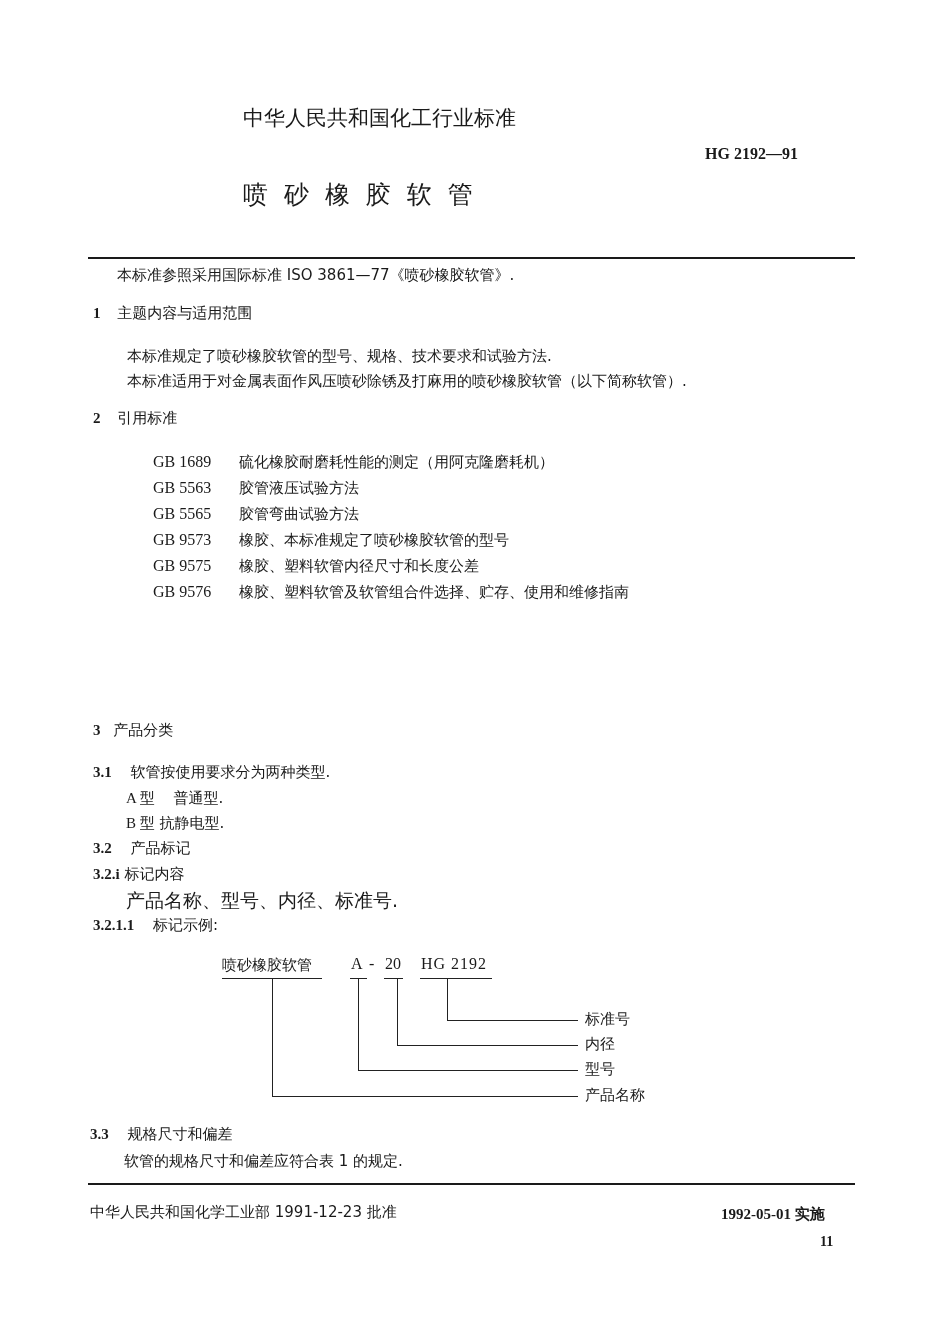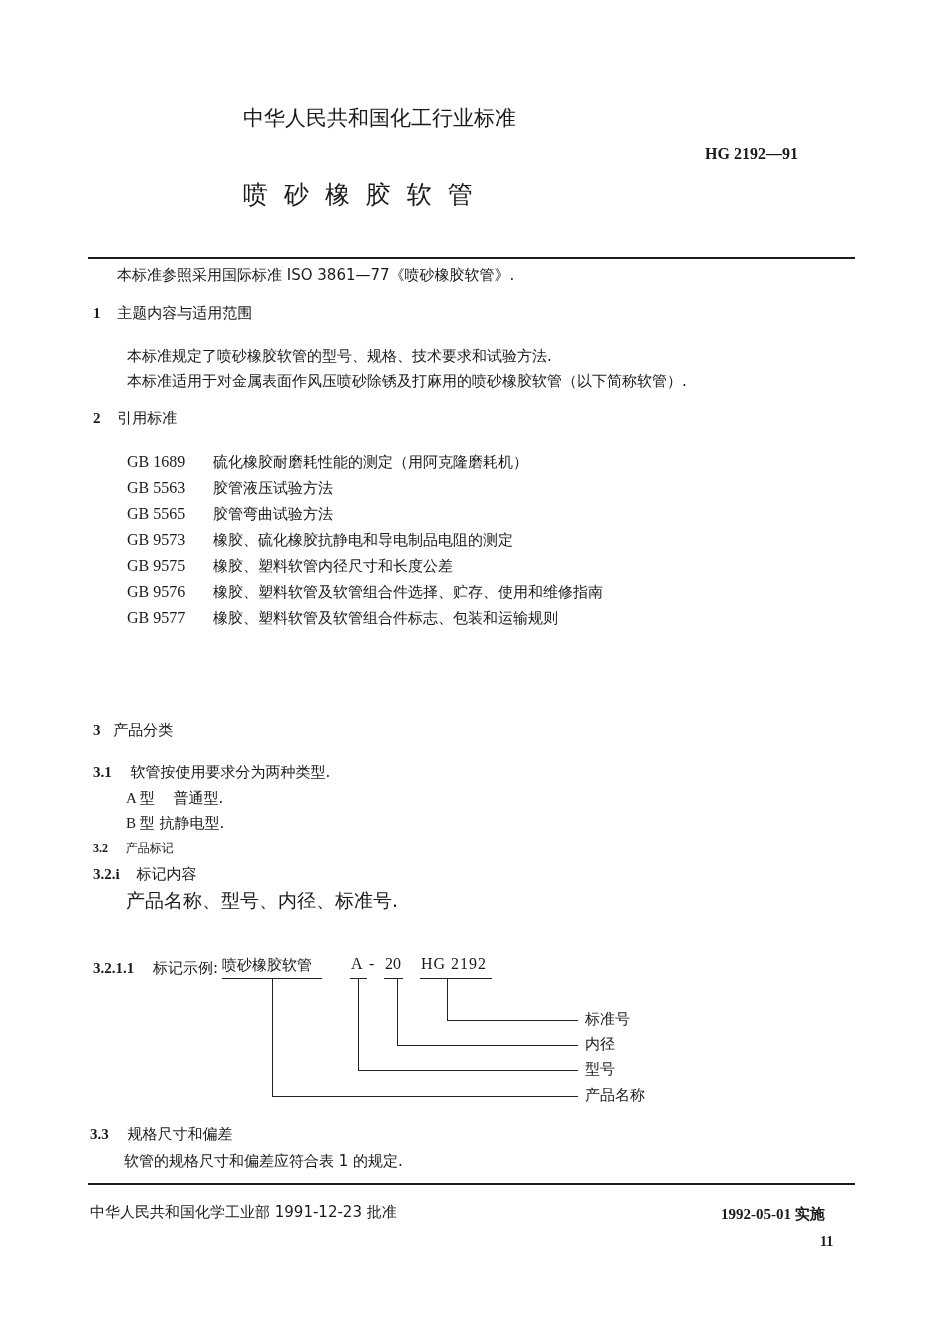--- a/index.html
+++ b/index.html
@@ -5,21 +5,21 @@
   html, body { margin:0; padding:0; background:#ffffff; }
   body { width:950px; height:1322px; position:relative; overflow:hidden;
          font-family:"DejaVu Serif", "Liberation Serif", serif; color:#1a1a1a; }
   .abs { position:absolute; white-space:nowrap; }
   .cn { font-family:"DejaVu Sans", "Liberation Sans", sans-serif; }
   .num { font-family:"Liberation Serif", "DejaVu Serif", serif; }
   .bold { font-weight:bold; }
   .rule { position:absolute; background:#1a1a1a; }
   .line { position:absolute; background:#222; }
   .t16 { font-size:16px; line-height:20px; }
-  .ref .code { display:inline-block; width:86px; font-family:"Liberation Serif", serif; font-size:16px; }
+  .ref .code { display:inline-block; width:86px; font-family:"Liberation Serif", serif; font-size:16px;margin-left:26px; }
 </style>
 </head>
 <body>
 
 <div class="abs cn" style="left:243px;top:104px;font-size:21px;">中华人民共和国化工行业标准</div>
 <div class="abs num bold" style="left:705px;top:145px;font-size:16px;">HG 2192—91</div>
 <div class="abs cn" style="left:243px;top:178px;font-size:25px;letter-spacing:4px;">喷 砂 橡 胶 软 管</div>
 
 <div class="rule" style="left:88px;top:257px;width:767px;height:2px;"></div>
 
@@ -34,53 +34,52 @@
 
 <div class="abs cn t16" style="left:93px;top:408px;font-size:15px;">
   <span class="num bold">2</span>
   <span style="margin-left:12px;">引用标准</span>
 </div>
 
 <div class="abs cn ref" style="left:127px;top:449px;font-size:15px;line-height:26px;">
   <div><span class="code">GB 1689</span><span>硫化橡胶耐磨耗性能的测定（用阿克隆磨耗机）</span></div>
   <div><span class="code">GB 5563</span><span>胶管液压试验方法</span></div>
   <div><span class="code">GB 5565</span><span>胶管弯曲试验方法</span></div>
-  <div><span class="code">GB 9573</span><span>橡胶、硫化橡胶抗静电和导电制品电阻的测定</span></div>
+  <div><span class="code">GB 9573</span><span>橡胶、本标准规定了喷砂橡胶软管的型号</span></div>
   <div><span class="code">GB 9575</span><span>橡胶、塑料软管内径尺寸和长度公差</span></div>
   <div><span class="code">GB 9576</span><span>橡胶、塑料软管及软管组合件选择、贮存、使用和维修指南</span></div>
-  <div><span class="code">GB 9577</span><span>橡胶、塑料软管及软管组合件标志、包装和运输规则</span></div>
 </div>
 
 <div class="abs cn t16" style="left:93px;top:720px;font-size:15px;">
   <span class="num bold">3</span>
   <span style="margin-left:8px;">产品分类</span>
 </div>
 
 <div class="abs cn t16" style="left:93px;top:762px;font-size:15px;">
   <span class="num bold">3.1</span>
   <span style="margin-left:14px;">软管按使用要求分为两种类型.</span>
 </div>
 <div class="abs cn t16" style="left:126px;top:788px;font-size:15px;">
   <span class="num">A 型</span>
   <span style="margin-left:14px;">普通型.</span>
 </div>
 <div class="abs cn t16" style="left:126px;top:813px;font-size:15px;">
   <span class="num">B 型</span>
   <span style="">抗静电型.</span>
 </div>
-<div class="abs cn t16" style="left:93px;top:838px;font-size:12px;">
+<div class="abs cn t16" style="left:93px;top:838px;font-size:15px;">
   <span class="num bold">3.2</span>
   <span style="margin-left:14px;">产品标记</span>
 </div>
 <div class="abs cn t16" style="left:93px;top:864px;font-size:15px;">
   <span class="num bold">3.2.i</span>
-  <span style="margin-left:12px;">标记内容</span>
+  <span style="">标记内容</span>
 </div>
 <div class="abs cn t16" style="left:126px;top:890px;font-size:19px;">产品名称、型号、内径、标准号.</div>
-<div class="abs cn t16" style="left:93px;top:958px;font-size:15px;">
+<div class="abs cn t16" style="left:93px;top:915px;font-size:15px;">
   <span class="num bold">3.2.1.1</span>
   <span style="margin-left:14px;">标记示例:</span>
 </div>
 
 <div>
   <div class="abs cn" style="left:222px;top:956px;font-size:15px;">喷砂橡胶软管</div>
   <div class="abs num" style="left:351px;top:955px;font-size:16px;">A</div>
   <div class="abs num" style="left:369px;top:955px;font-size:16px;">-</div>
   <div class="abs num" style="left:385px;top:955px;font-size:16px;">20</div>
   <div class="abs num" style="left:421px;top:955px;font-size:16px;letter-spacing:1px;">HG 2192</div>

